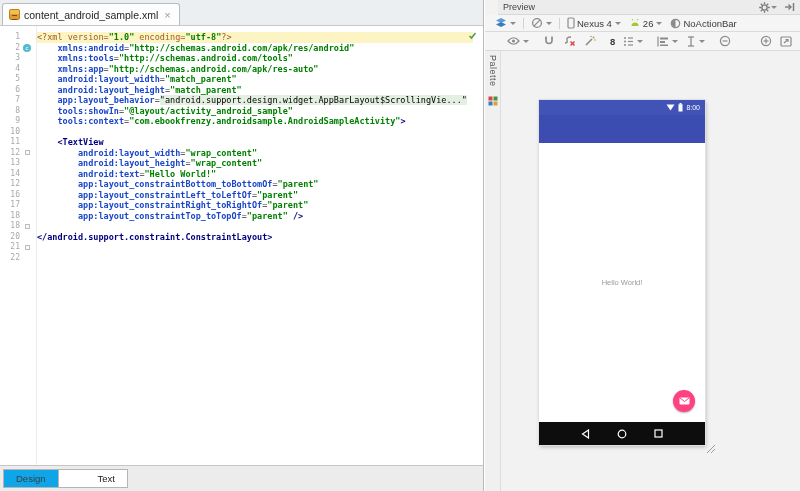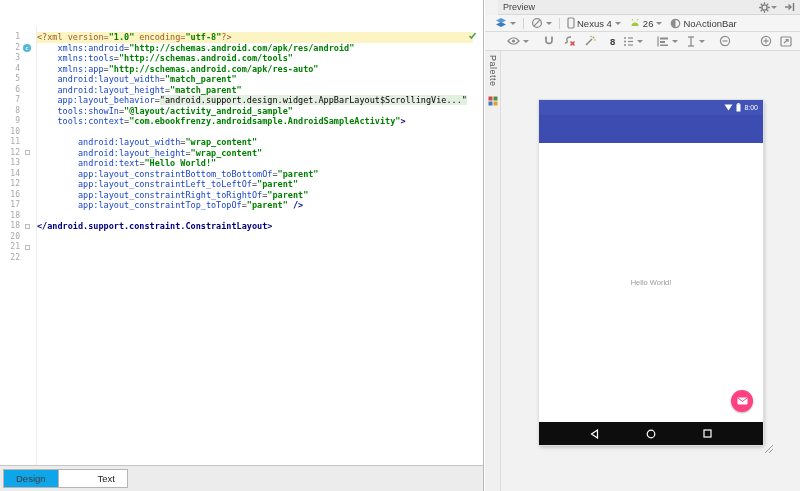--- a/index.html
+++ b/index.html
@@ -32,21 +32,21 @@
     background:#53b9d1; color:#fff; font-size:6px; line-height:8px; text-align:center;
     font-family:"Liberation Sans",sans-serif; }
   .fold-box { position:absolute; left:5px; top:2.5px; width:5px; height:5px;
     border:1px solid #bdbdbd; background:#fafafa; }
   .gutter-sep { position:absolute; left:36px; top:0; bottom:0; width:1px; background:#ececec; }
   .code-lines { position:absolute; left:37px; top:6px; right:10px; }
   .code-row { height:10.5px; white-space:pre; }
   .code-row.caret { background:#fcf4c3; }
   .tk-pro  { color:#9c5d27; }
   .tk-tag  { color:#000080; font-weight:bold; }
-  .tk-attr { color:#1a46c8; }
+  .tk-attr { color:#1a46c8;font-weight:bold; }
   .tk-eq   { color:#333333; }
   .tk-val  { color:#008000; font-weight:bold; }
   .tk-fold { background:#e3efe0; }
   .tk-plain{ color:#000; }
   .inspect-ok { position:absolute; right:6px; top:5px; }
 
   .bottom-tabs { position:absolute; left:0; bottom:0; right:0; height:26px;
     background:#ececec; border-top:1px solid #c6c6c6; display:flex; align-items:center; padding-left:3px; gap:0; }
   .b-tab { height:19px; padding:0 12px; font-size:9.5px; color:#3c3c3c;
     display:flex; align-items:center; border:1px solid #b5b5b5; background:#0ea5e9; cursor:pointer; }
@@ -69,21 +69,21 @@
   .caret-down { width:0; height:0; border-left:3px solid transparent; border-right:3px solid transparent;
     border-top:3px solid #8b8b8b; margin-left:1px; }
 
   .palette-strip { position:absolute; left:0; top:51px; bottom:0; width:16px;
     background:#f0f0f0; border-right:1px solid #ddd; display:flex; flex-direction:column;
     align-items:center; padding-top:4px; cursor:pointer; }
   .vlabel { writing-mode:vertical-rl; font-size:9px; color:#555; letter-spacing:0.5px; }
   .palette-icon { margin-top:5px; }
 
   .canvas { position:absolute; left:16px; top:51px; right:0; bottom:0; background:#f2f2f2; }
-  .device { position:absolute; left:38px; top:49px; width:224px; height:345px; background:#ef4444;
+  .device { position:absolute; left:38px; top:49px; width:166px; height:345px; background:#ef4444;
     box-shadow:0 0 0 1px #e0e0e0, 1px 2px 4px rgba(0,0,0,0.25); }
   .statusbar { height:15px; background:#4253b8; display:flex; align-items:center;
     justify-content:flex-end; gap:3px; padding-right:5px; }
   .statusbar .time { color:#fff; font-size:7px; }
   .appbar { height:28px; background:#3c4cb1; }
   .screen-content { position:absolute; top:43px; bottom:23px; left:0; right:0; background:#fff; }
   .hello { position:absolute; top:50%; left:0; right:0; margin-top:-5px; text-align:center;
     font-size:7.5px; color:#9a9a9a; }
   .fab { position:absolute; right:10px; bottom:10px; width:22px; height:22px; border-radius:50%;
     background:#ff4081; box-shadow:0 1px 2px rgba(0,0,0,0.3); display:flex; align-items:center;
@@ -91,20 +91,27 @@
   .navbar { position:absolute; left:0; right:0; bottom:0; height:23px; background:#0d0d0d;
     display:flex; align-items:center; justify-content:space-around; padding:0 28px; }
   .resize-handle { position:absolute; right:-10px; bottom:-12px; cursor:nwse-resize; }
 </style>
 </head>
 <body>
 
 <div class="app">
 
   <div class="editor-pane">
+    <div class="tab-bar">
+      <div class="ed-tab">
+        <span class="xml-file-icon"></span>
+        <span>content_android_sample.xml</span>
+        <span class="tab-close">×</span>
+      </div>
+    </div>
 
     <div class="code-area">
       <div class="gutter" id="gutter">
           <div class="gutter-row">
             <span class="ln">1</span>
             <span class="mark"></span>
           </div>
           <div class="gutter-row">
             <span class="ln">2</span>
             <span class="mark">
@@ -203,20 +210,21 @@
           <div class="code-row caret"><span class="tk-pro">&lt;?xml version=</span><span class="tk-val">"1.0"</span><span class="tk-pro"> encoding=</span><span class="tk-val">"utf-8"</span><span class="tk-pro">?&gt;</span></div>
           <div class="code-row"><span class="tk-plain">    </span><span class="tk-attr">xmlns:android</span><span class="tk-eq">=</span><span class="tk-val">"http://schemas.android.com/apk/res/android"</span></div>
           <div class="code-row"><span class="tk-plain">    </span><span class="tk-attr">xmlns:tools</span><span class="tk-eq">=</span><span class="tk-val">"http://schemas.android.com/tools"</span></div>
           <div class="code-row"><span class="tk-plain">    </span><span class="tk-attr">xmlns:app</span><span class="tk-eq">=</span><span class="tk-val">"http://schemas.android.com/apk/res-auto"</span></div>
           <div class="code-row"><span class="tk-plain">    </span><span class="tk-attr">android:layout_width</span><span class="tk-eq">=</span><span class="tk-val">"match_parent"</span></div>
           <div class="code-row"><span class="tk-plain">    </span><span class="tk-attr">android:layout_height</span><span class="tk-eq">=</span><span class="tk-val">"match_parent"</span></div>
           <div class="code-row"><span class="tk-plain">    </span><span class="tk-attr">app:layout_behavior</span><span class="tk-eq">=</span><span class="tk-fold">"android.support.design.widget.AppBarLayout$ScrollingVie..."</span></div>
           <div class="code-row"><span class="tk-plain">    </span><span class="tk-attr">tools:showIn</span><span class="tk-eq">=</span><span class="tk-val">"@layout/activity_android_sample"</span></div>
           <div class="code-row"><span class="tk-plain">    </span><span class="tk-attr">tools:context</span><span class="tk-eq">=</span><span class="tk-val">"com.ebookfrenzy.androidsample.AndroidSampleActivity"</span><span class="tk-tag">&gt;</span></div>
           <div class="code-row"></div>
+          <div class="code-row"><span class="tk-plain">    </span><span class="tk-tag">&lt;TextView</span></div>
           <div class="code-row"><span class="tk-plain">        </span><span class="tk-attr">android:layout_width</span><span class="tk-eq">=</span><span class="tk-val">"wrap_content"</span></div>
           <div class="code-row"><span class="tk-plain">        </span><span class="tk-attr">android:layout_height</span><span class="tk-eq">=</span><span class="tk-val">"wrap_content"</span></div>
           <div class="code-row"><span class="tk-plain">        </span><span class="tk-attr">android:text</span><span class="tk-eq">=</span><span class="tk-val">"Hello World!"</span></div>
           <div class="code-row"><span class="tk-plain">        </span><span class="tk-attr">app:layout_constraintBottom_toBottomOf</span><span class="tk-eq">=</span><span class="tk-val">"parent"</span></div>
           <div class="code-row"><span class="tk-plain">        </span><span class="tk-attr">app:layout_constraintLeft_toLeftOf</span><span class="tk-eq">=</span><span class="tk-val">"parent"</span></div>
           <div class="code-row"><span class="tk-plain">        </span><span class="tk-attr">app:layout_constraintRight_toRightOf</span><span class="tk-eq">=</span><span class="tk-val">"parent"</span></div>
           <div class="code-row"><span class="tk-plain">        </span><span class="tk-attr">app:layout_constraintTop_toTopOf</span><span class="tk-eq">=</span><span class="tk-val">"parent"</span><span class="tk-tag"> /&gt;</span></div>
           <div class="code-row"></div>
           <div class="code-row"><span class="tk-tag">&lt;/android.support.constraint.ConstraintLayout&gt;</span></div>
           <div class="code-row"></div>

